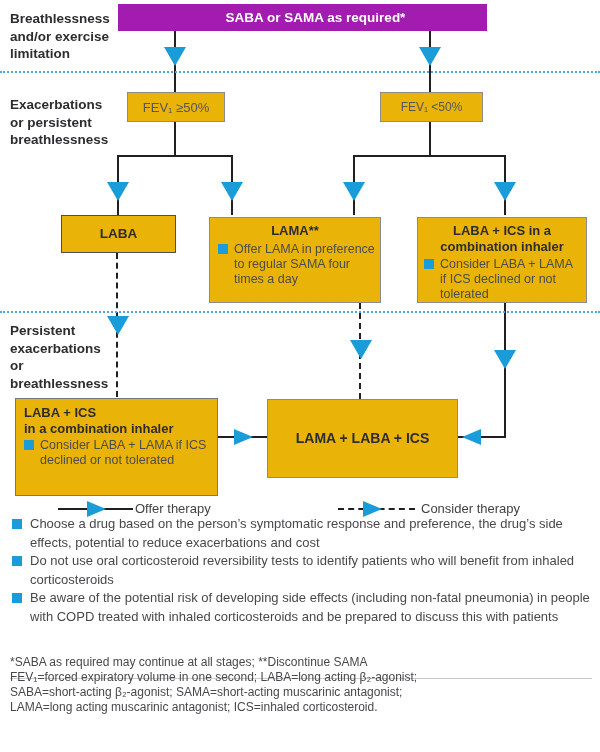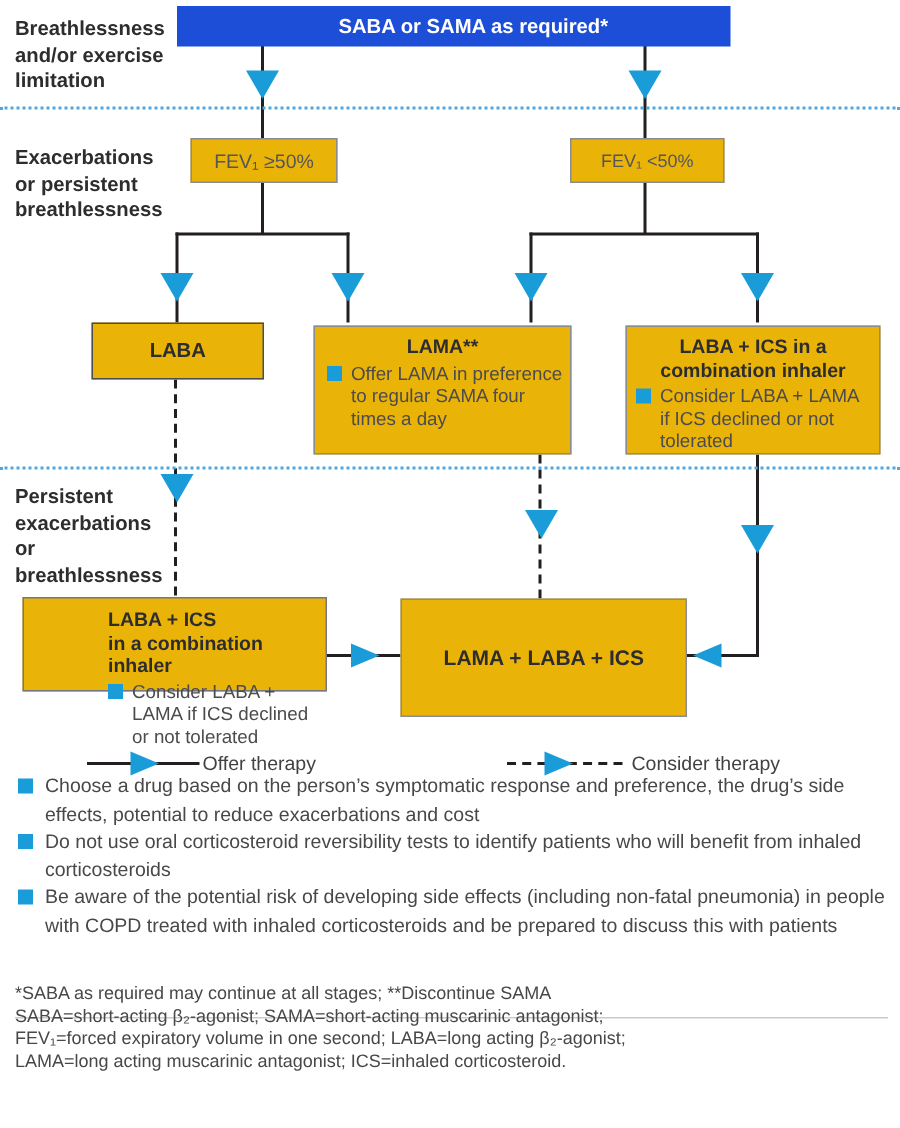--- a/index.html
+++ b/index.html
@@ -32,21 +32,21 @@
     border-left:19px solid #1a9cd9; }
   .arr-left { position:absolute; width:0; height:0;
     border-top:8px solid transparent; border-bottom:8px solid transparent;
     border-right:19px solid #1a9cd9; }
 
   
   .node { position:absolute; background:#eab308; border:1px solid #8a8c8e; box-sizing:border-box; }
   .node-title { font-weight:bold; color:#2d2d2f; font-size:13px; line-height:15.5px; text-align:center; }
   .flexcenter { display:flex; align-items:center; justify-content:center; }
 
-  .topbar { position:absolute; background:#1d4ed8; border:none;padding-left:26px; }
+  .topbar { position:absolute; background:#a21caf; border:none;padding-left:26px; }
   .topbar .node-title { color:#ffffff; font-size:13.5px; }
 
   .bullet-row { display:flex; gap:6px; padding:3px 4px 0 8px; }
   .sq { flex:0 0 10px; width:10px; height:10px; background:#1a9cd9; margin-top:2px; }
   .bullet-text { font-size:12.5px; line-height:15px; color:#4c4c4f; text-align:left; }
 
   
   .legend-label { position:absolute; font-size:13px; color:#424245; }
 
   
@@ -135,21 +135,21 @@
 
   <div class="node" style="left:417px; top:217px; width:170px; height:86px;">
     <div class="node-title pre" style="margin-top:5px;">LABA + ICS in a
 combination inhaler</div>
     <div class="bullet-row" style="padding-left:6px;">
       <span class="sq"></span>
       <span class="bullet-text">Consider LABA + LAMA if ICS declined or not tolerated</span>
     </div>
   </div>
 
-  <div class="node" style="left:15px; top:398px; width:203px; height:63px; border-color:#77787b;padding-left:48px;">
+  <div class="node" style="left:15px; top:398px; width:203px; height:98px; border-color:#77787b;">
     <div class="node-title pre" style="text-align:left; padding:6px 0 0 8px;">LABA + ICS
 in a combination inhaler</div>
     <div class="bullet-row" style="padding-left:8px; padding-top:2px;">
       <span class="sq"></span>
       <span class="bullet-text">Consider LABA + LAMA if ICS declined or not tolerated</span>
     </div>
   </div>
 
   <div class="node flexcenter" style="left:267px; top:399px; width:191px; height:79px;justify-content:center;">
     <div class="node-title" style="font-size:14px;">LAMA + LABA + ICS</div>
@@ -175,18 +175,18 @@
     <div class="note">
       <span class="sq"></span>
       <span class="note-text">Be aware of the potential risk of developing side effects (including non-fatal pneumonia) in people with COPD treated with inhaled corticosteroids and be prepared to discuss this with patients</span>
     </div>
   </div>
 
   <div class="divider"></div>
 
   <div id="footnotes">
     <div class="footnote">*SABA as required may continue at all stages; **Discontinue SAMA</div>
+    <div class="footnote">FEV₁=forced expiratory volume in one second; LABA=long acting β₂-agonist;</div>
     <div class="footnote">SABA=short-acting β₂-agonist; SAMA=short-acting muscarinic antagonist;</div>
-    <div class="footnote">FEV₁=forced expiratory volume in one second; LABA=long acting β₂-agonist;</div>
     <div class="footnote">LAMA=long acting muscarinic antagonist; ICS=inhaled corticosteroid.</div>
   </div>
 
 </div>
 
 </body></html>

